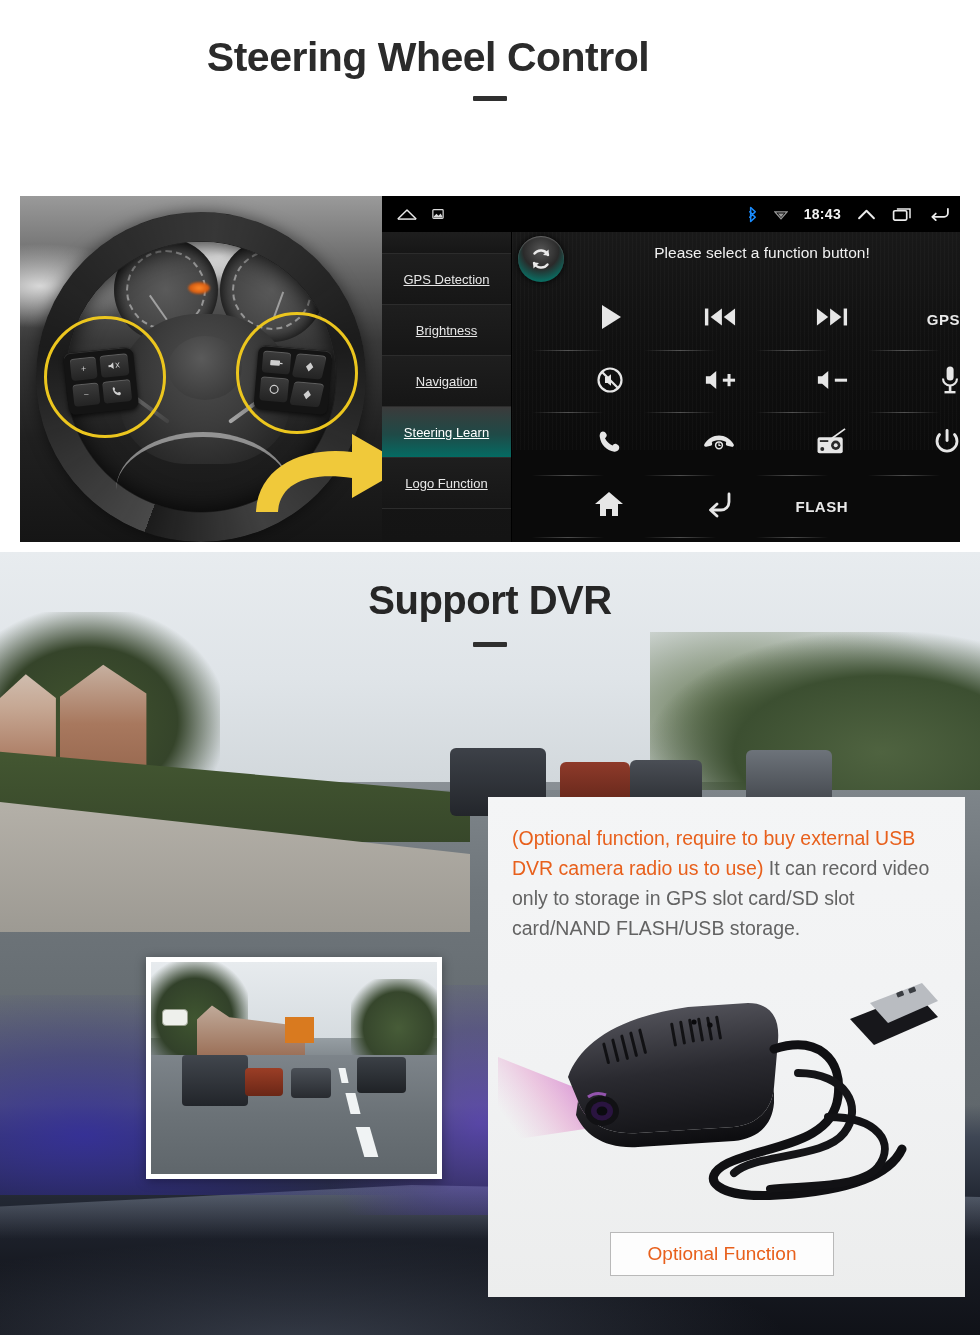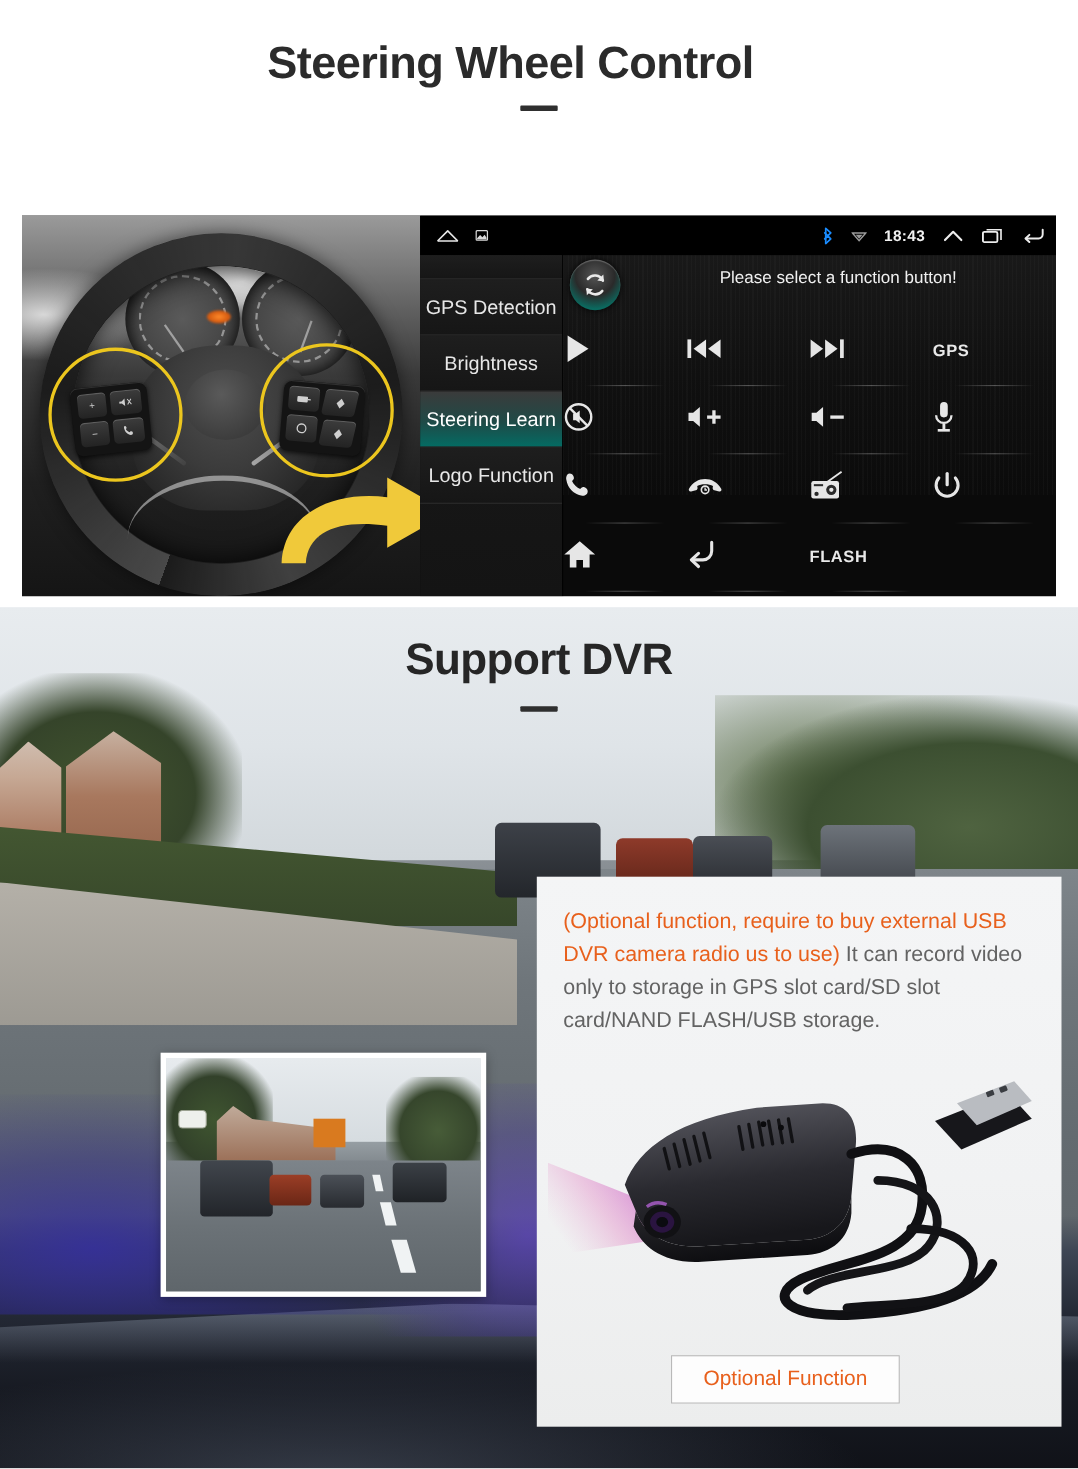--- a/index.html
+++ b/index.html
@@ -12,21 +12,20 @@
   .page { position: relative; width: 980px; height: 1335px; background:#fff; }
 
   
   .sec1 { position:absolute; left:0; top:0; width:980px; height:552px; background:#fff; }
 
   .title1 {
     position:absolute; left:0; top:34px; width:856px;
     text-align:center;
     font-size:41px; font-weight:bold; color:#2b2b2b;
     letter-spacing:-0.5px;
-    margin-left:36px;
   }
   .divider1 {
     position:absolute; left:473px; top:96px;
     width:34px; height:5px; background:#2f2f2f; border-radius:1px;
   }
   .subtitle1 {
     position:absolute; left:38px; top:116px; width:904px;
     text-align:center; font-size:20.5px; line-height:28px;
     color:#585858;
   }
@@ -132,23 +131,24 @@
   .hu-body { position:absolute; left:0; top:36px; width:578px; height:310px; }
 
   
   .menu {
     position:absolute; left:0; top:0; width:130px; height:310px;
     background: linear-gradient(180deg,#1a1a1a,#141414);
     border-right:1px solid #000;
   }
   .menu-item {
     height:51px; display:flex; align-items:center; justify-content:center;
-    color:#e7e7e7; font-size:18px;
+    color:#e7e7e7; font-size:13px;
     border-bottom:1px solid #2c2c2c;
     background: linear-gradient(180deg,#1e1e1e 0%, #161616 100%);
+    text-decoration: underline;
   }
   .menu-item.first { height:22px; border-bottom:1px solid #2c2c2c; }
   .menu-item.active {
     background: linear-gradient(180deg,#3b3b3b 0%, #1f4a47 55%, #046b63 100%);
     color:#ffffff;
   }
 
   
   .fpanel {
     position:absolute; left:130px; top:0; width:448px; height:218px;
@@ -165,21 +165,21 @@
   }
   .fpanel-title {
     position:absolute; left:60px; top:12px; width:380px; text-align:center;
     color:#f0f0f0; font-size:15.5px;
   }
   .grid {
     position:absolute; left:0; top:56px; width:448px; height:250px;
     display:grid; grid-template-columns: repeat(4, 1fr); grid-template-rows: repeat(4, 1fr);
   }
   .cell {
-    position:relative; display:flex; align-items:center; justify-content:flex-start;
+    position:relative; display:flex; align-items:center; justify-content:flex-end;
     color:#e9e9e9;
   }
   .cell::after {
     content:""; position:absolute; left:18%; right:18%; bottom:0; height:1px;
     background: linear-gradient(90deg, rgba(255,255,255,0), rgba(255,255,255,.28), rgba(255,255,255,0));
   }
   .cell-txt { font-size:15px; font-weight:bold; letter-spacing:.5px; }
 
   
   .sec2 { position:absolute; left:0; top:552px; width:980px; height:783px; overflow:hidden; }
@@ -288,21 +288,21 @@
   }
   .info-text {
     position:absolute; left:24px; top:26px; width:428px;
     font-size:19.5px; line-height:30px; color:#636363;
   }
   .info-text .hl-orange { color:#e8601c; }
   .dvrcam {
     position:absolute; left:10px; top:180px; width:460px; height:230px;
   }
   .optbtn {
-    position:absolute; left:122px; top:435px; width:208px; height:44px;
+    position:absolute; left:122px; top:435px; width:224px; height:44px;
     border:1px solid #b9b9b9; background:#fdfdfd;
     display:flex; align-items:center; justify-content:center;
     color:#e8601c; font-size:19px;
     cursor:pointer;
   }
 </style>
 </head>
 <body>
 
 <div class="page">
@@ -432,20 +432,21 @@
             </span>
           </div>
         </div>
 
         <div class="hu-body">
 
           <nav class="menu">
             <div class="menu-item first"></div>
             <div class="menu-item">GPS Detection</div>
             <div class="menu-item">Brightness</div>
+            <div class="menu-item">Navigation</div>
             <div class="menu-item active">Steering Learn</div>
             <div class="menu-item">Logo Function</div>
           </nav>
 
           <div class="fpanel">
 
             <div class="refresh-btn">
               <svg width="26" height="26" viewBox="0 0 26 26" aria-hidden="true">
                 <path d="M20 9 A8 8 0 0 0 6.5 7.5" fill="none" stroke="#e9e9e9" stroke-width="2.4" stroke-linecap="round"></path>
                 <path d="M6 17 A8 8 0 0 0 19.5 18.5" fill="none" stroke="#e9e9e9" stroke-width="2.4" stroke-linecap="round"></path>

